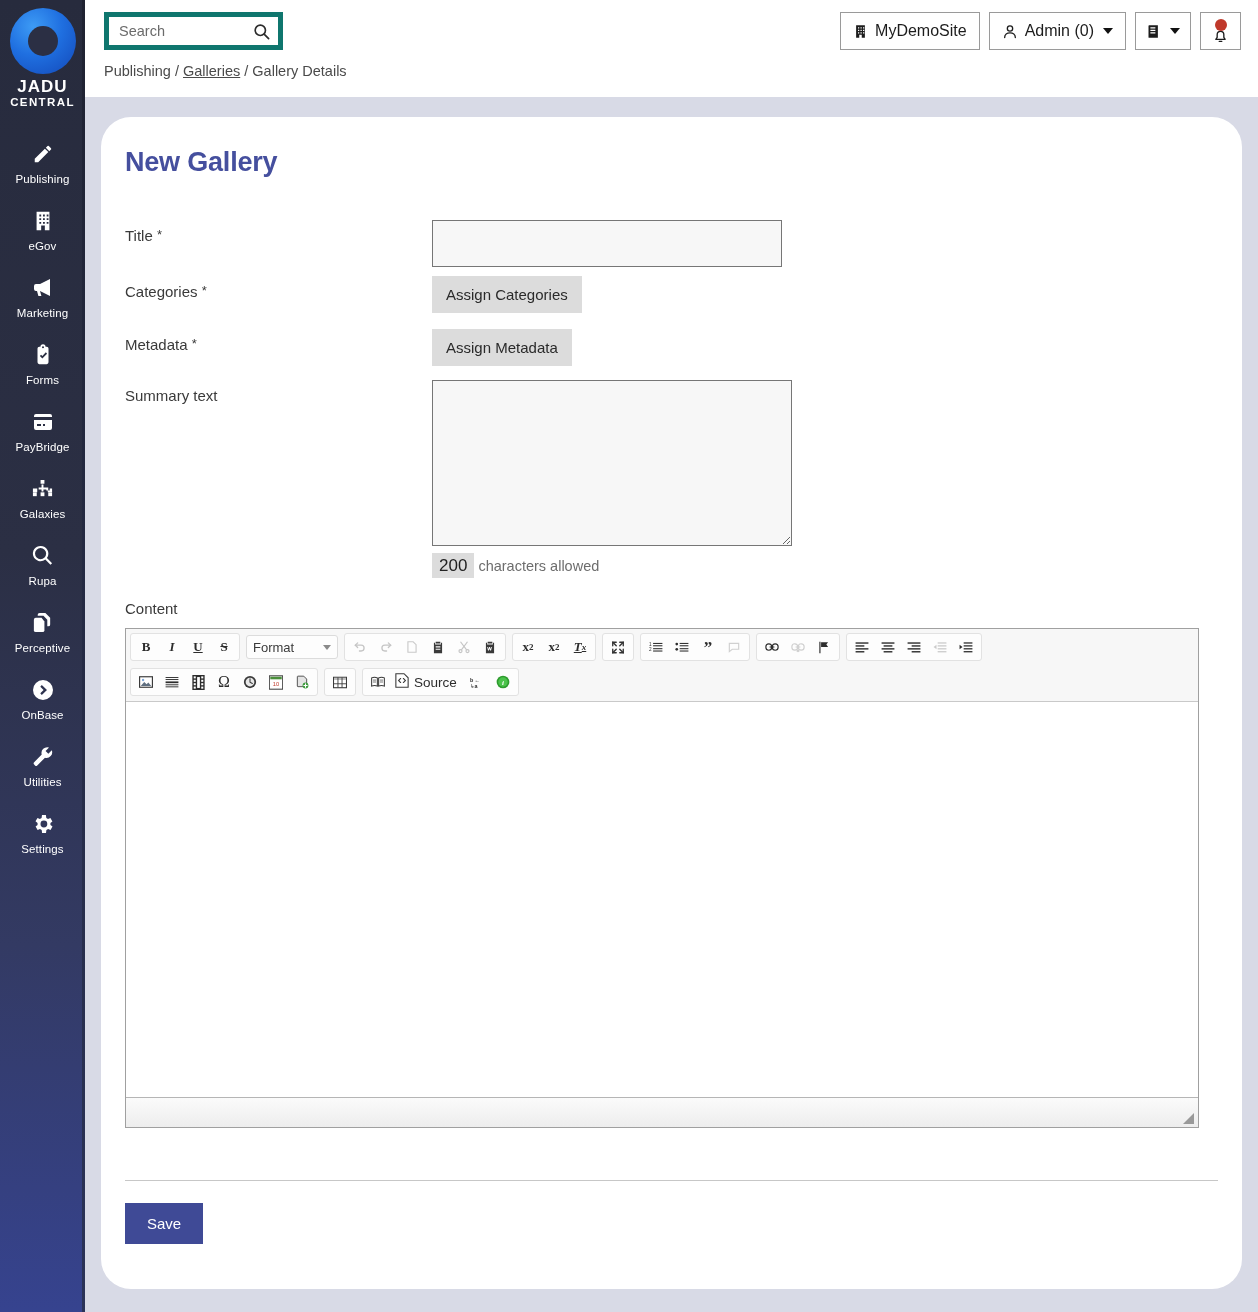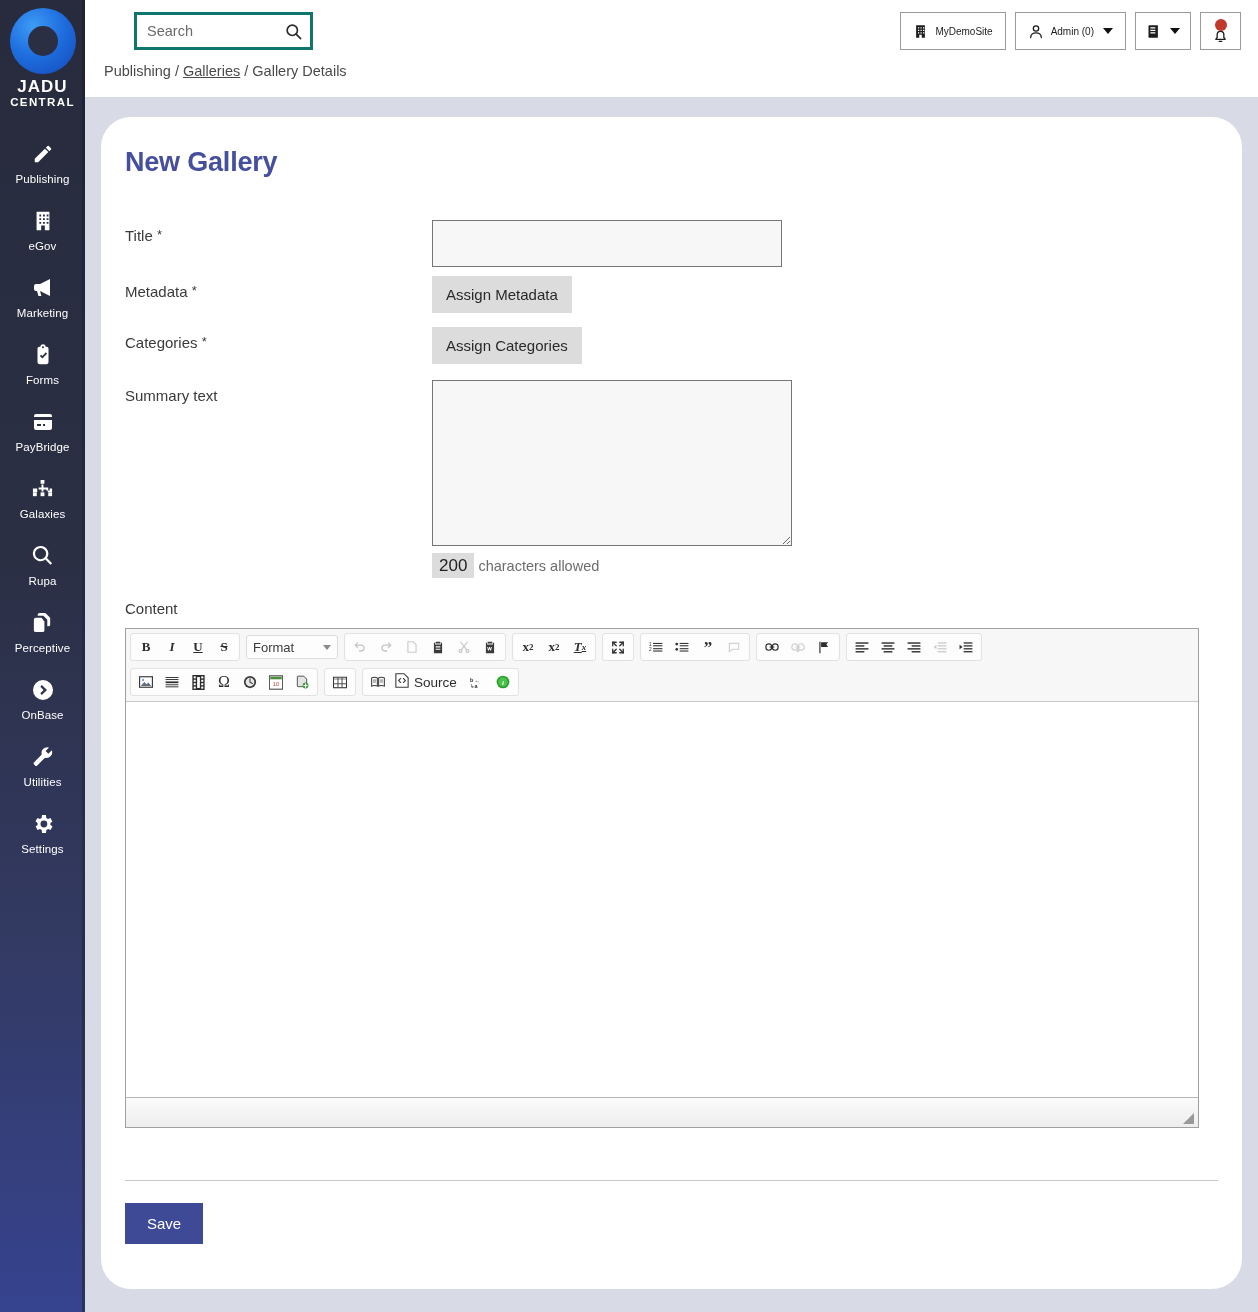--- a/index.html
+++ b/index.html
@@ -76,23 +76,23 @@
   
   .topbar {
     background: #ffffff;
     height: 97px;
     padding: 12px 16px 0 19px;
     position: relative;
   }
   .search-wrap {
     position: relative;
     width: 179px; height: 38px;
-    border: 3px solid #0f766e;
+    border: 5px solid #0f766e;
     background: #fff;
-    display: flex; align-items: center; margin-left: 30px;
+    display: flex; align-items: center;
   }
   .search-wrap input {
     border: 0; outline: none; background: transparent;
     font-family: "Liberation Sans", sans-serif;
     font-size: 14.5px; color: #3b3b3b;
     padding: 0 32px 0 10px;
     width: 100%; height: 100%;
   }
   .search-wrap input::placeholder { color: #6b6b6b; }
   .search-btn {
@@ -115,21 +115,21 @@
   .topright {
     position: absolute; top: 12px; right: 17px;
     display: flex; align-items: stretch; gap: 9px;
   }
   .tr-btn {
     border: 1px solid #9a9a9a;
     background: #fff;
     height: 38px;
     display: flex; align-items: center; gap: 7px;
     padding: 0 12px;
-    font-size: 10px; color: #1c1c1c;
+    font-size: 16px; color: #1c1c1c;
     cursor: pointer;
     font-family: "Liberation Sans", sans-serif;
     white-space: nowrap;
   }
   .tr-btn svg { display: block; flex: 0 0 auto; }
   .caret {
     width: 0; height: 0;
     border-left: 5px solid transparent;
     border-right: 5px solid transparent;
     border-top: 6px solid #111;
@@ -471,35 +471,35 @@
         
         <div class="form-row row-title">
           <div class="form-label">
             <span>Title</span>
             <span class="req">*</span>
           </div>
           <input class="text-input" type="text" placeholder="" style="">
         </div>
 
         
+        <div class="form-row row-cat">
+          <div class="form-label">
+            <span>Categories</span>
+            <span class="req">*</span>
+          </div>
+          <button class="gray-btn">Assign Categories</button>
+        </div>
+
+        
         <div class="form-row row-meta">
           <div class="form-label">
             <span>Metadata</span>
             <span class="req">*</span>
           </div>
           <button class="gray-btn">Assign Metadata</button>
-        </div>
-
-        
-        <div class="form-row row-cat">
-          <div class="form-label">
-            <span>Categories</span>
-            <span class="req">*</span>
-          </div>
-          <button class="gray-btn">Assign Categories</button>
         </div>
 
         
         <div class="form-row">
           <div class="form-label">
             <span>Summary text</span>
           </div>
           <div>
             <textarea class="summary-area" placeholder="" style=""></textarea>
             <div class="char-note">

